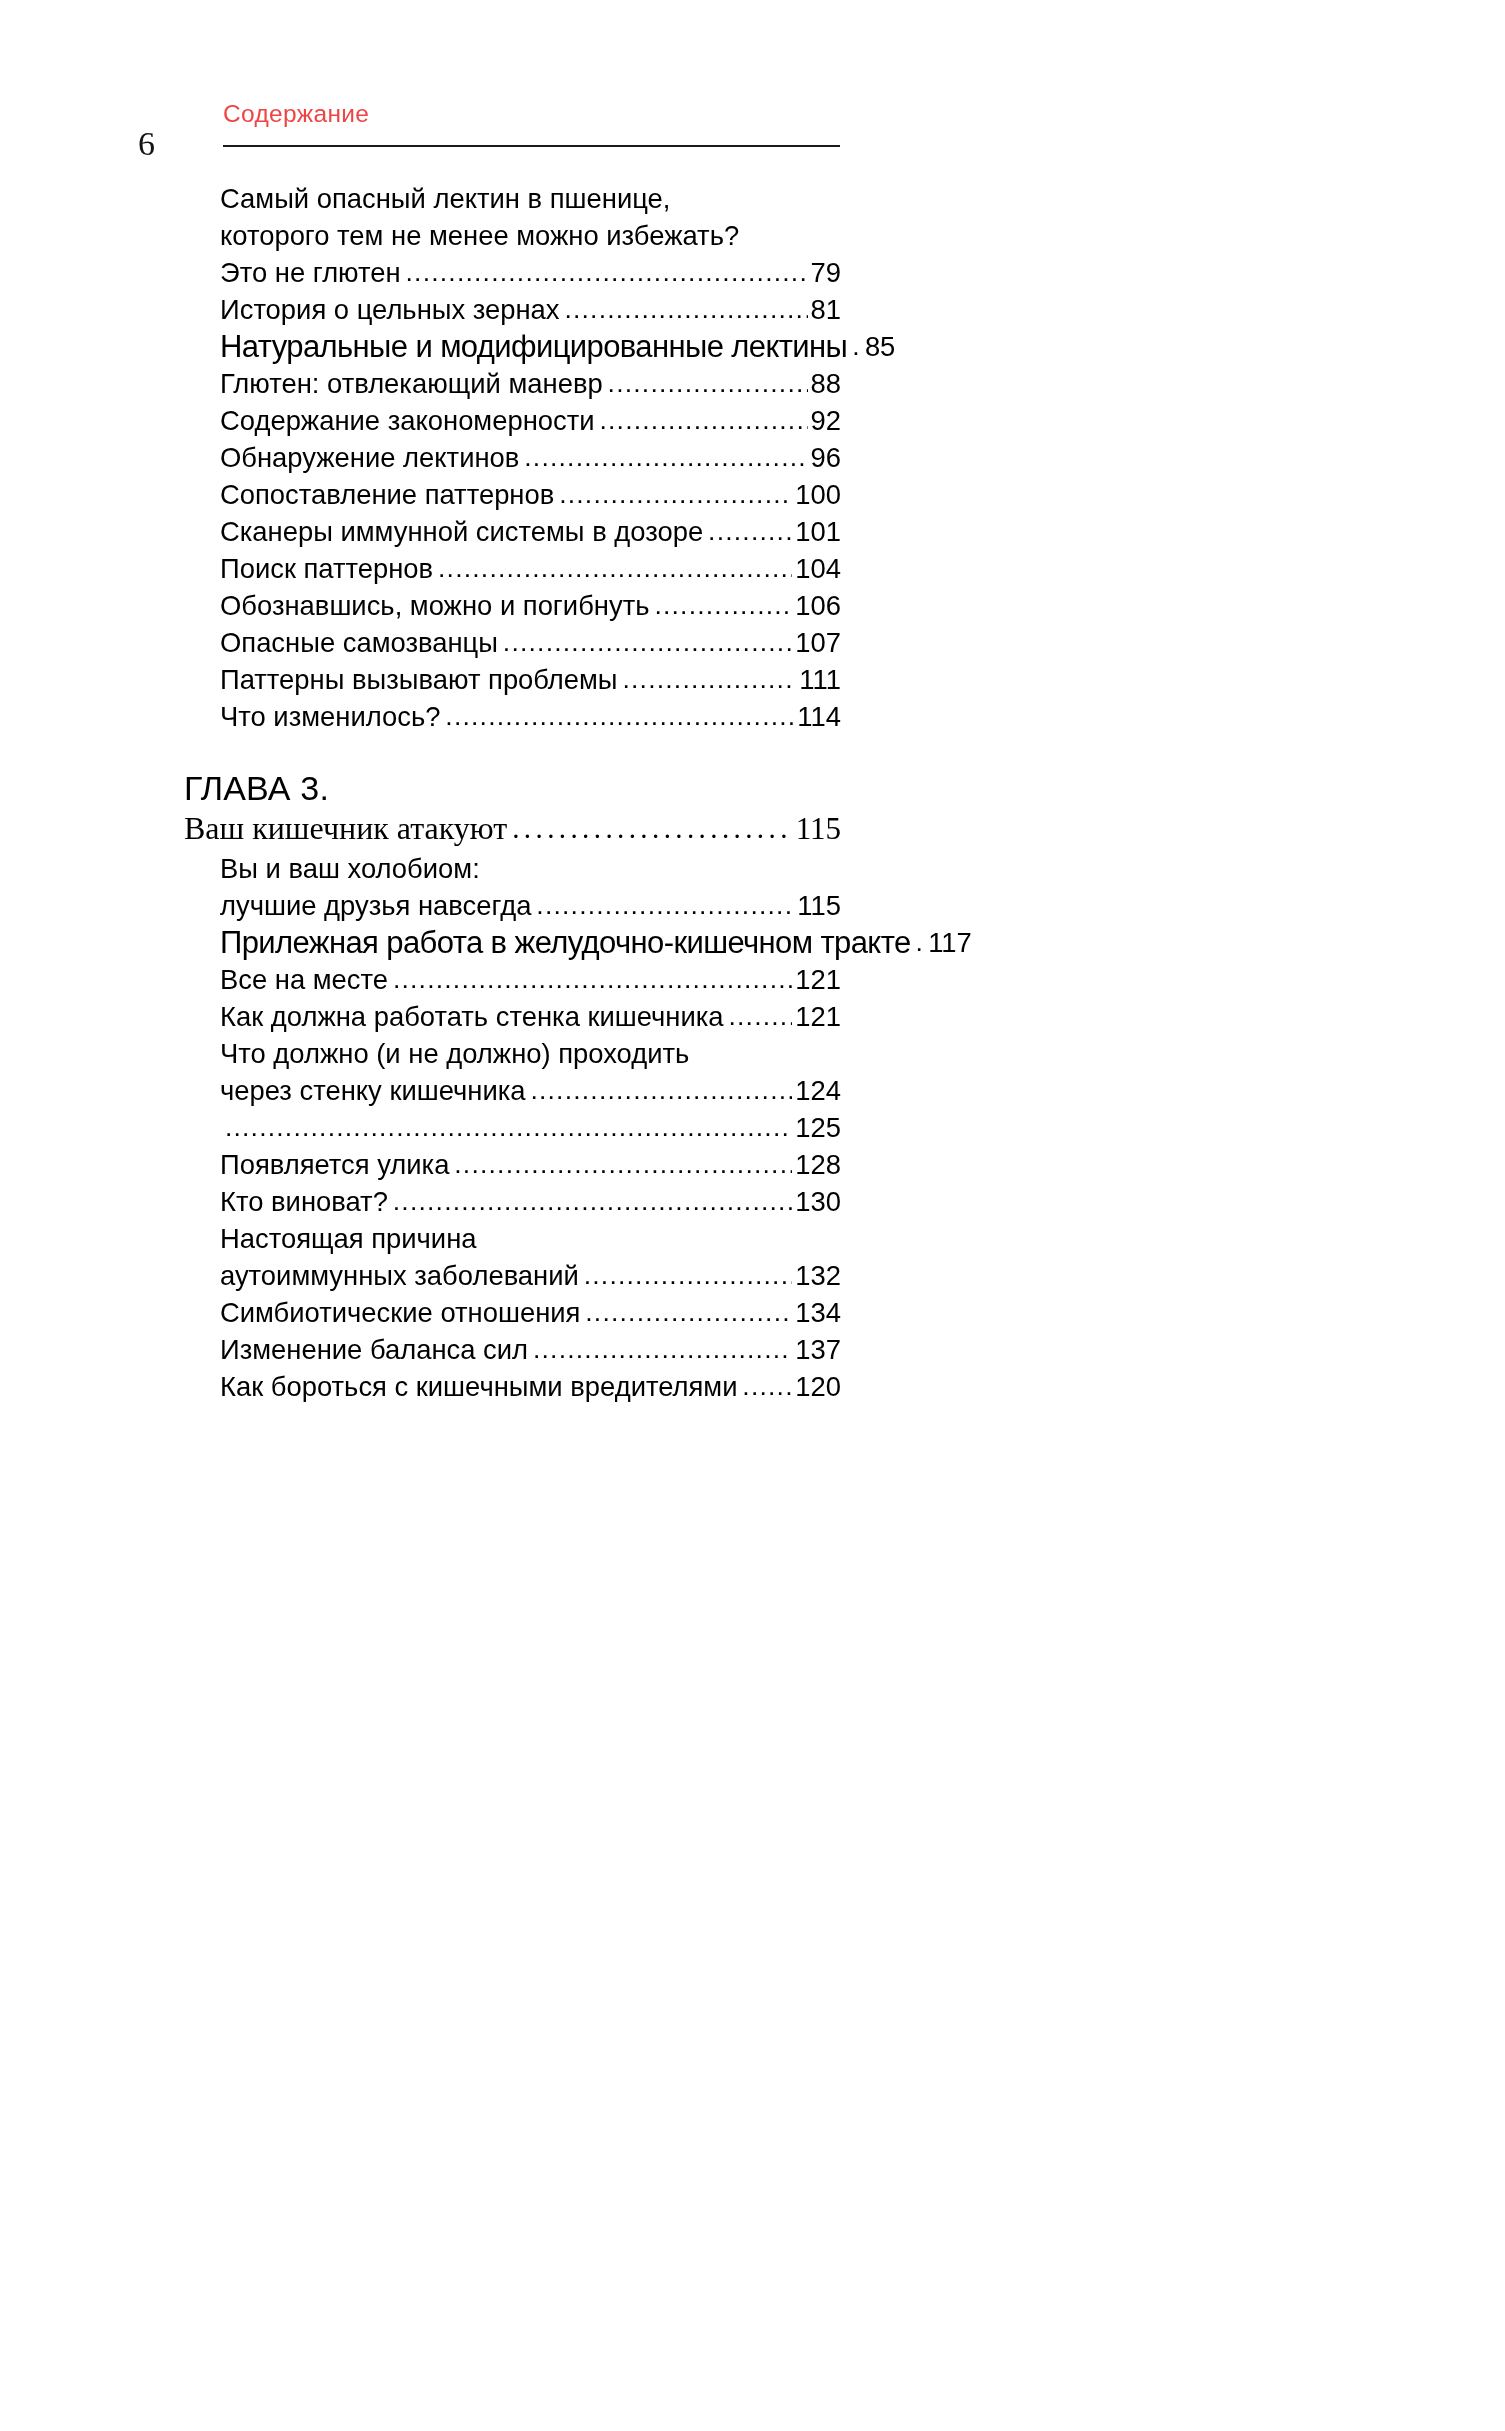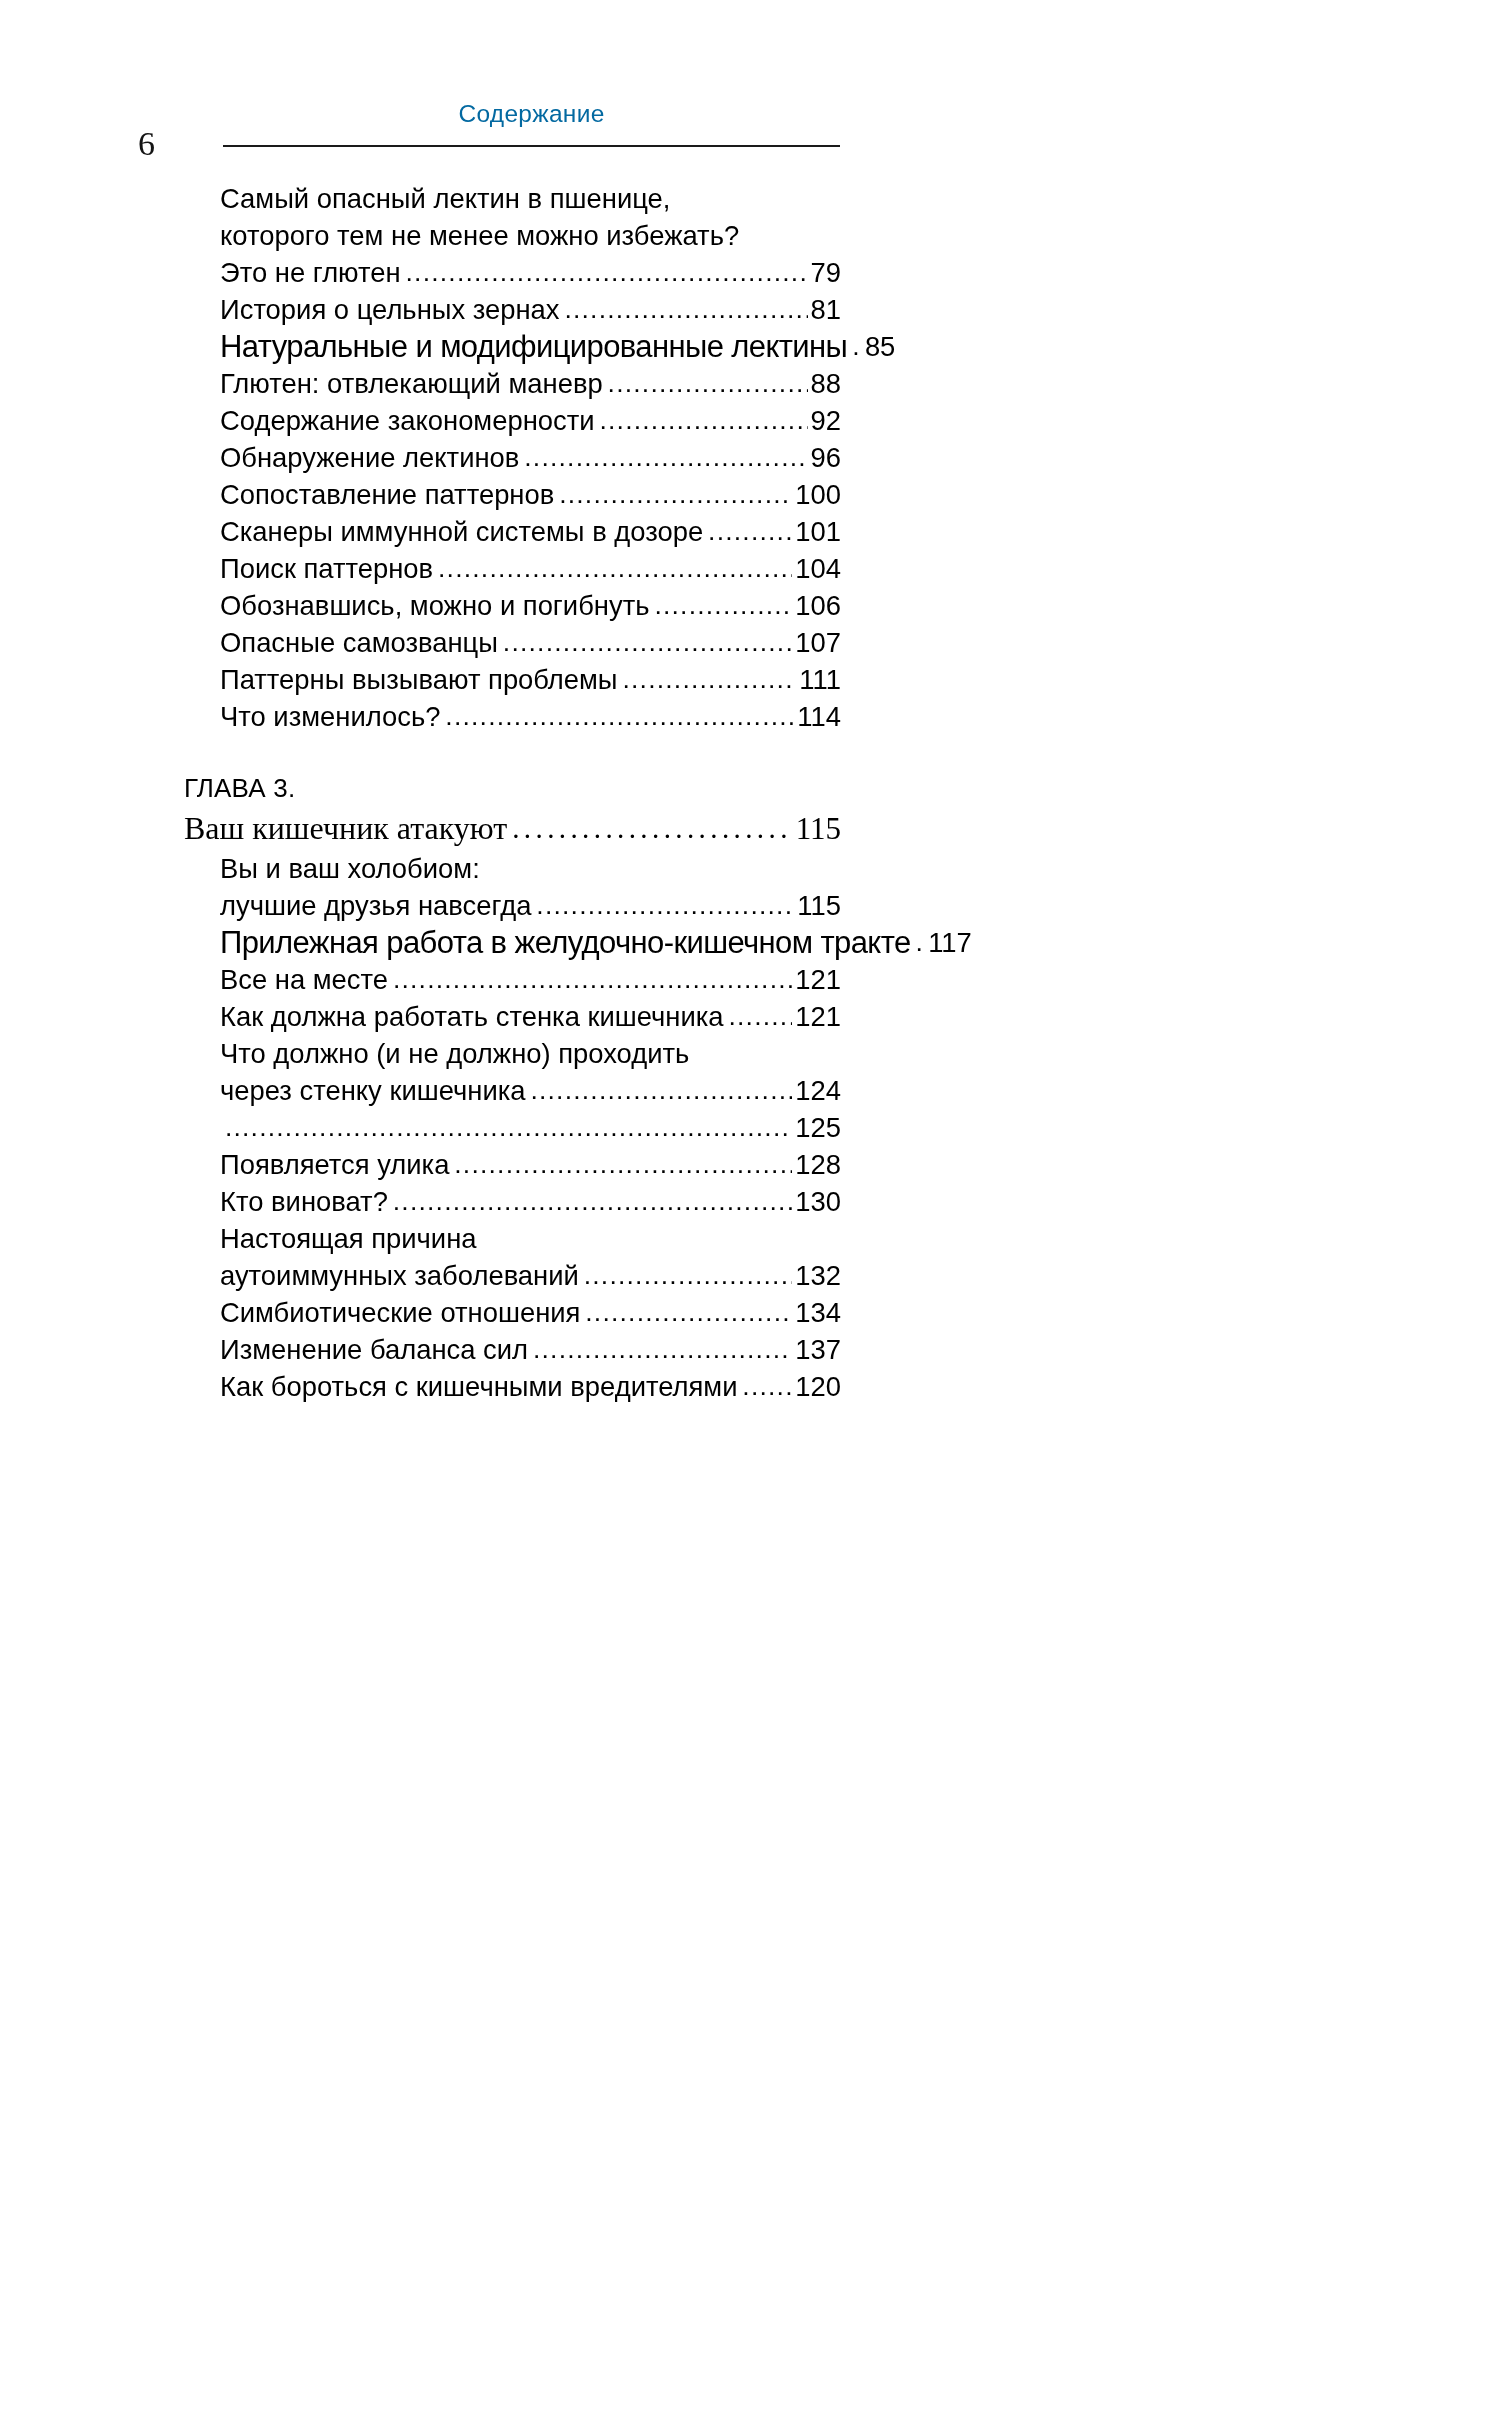--- a/index.html
+++ b/index.html
@@ -22,24 +22,23 @@
     top: 125px;
     font-family: "Liberation Serif", serif;
     font-size: 34px;
     color: #141414;
   }
   .running-head {
     position: absolute;
     left: 223px;
     top: 100px;
     width: 617px;
-    text-align: center;
     font-size: 24.5px;
     letter-spacing: 0.3px;
-    color: #0369a1;
+    color: #ef4444;
   }
   .head-rule {
     position: absolute;
     left: 223px;
     top: 145px;
     width: 617px;
     height: 2px;
     background: #1a1a1a;
   }
   .toc {
@@ -76,21 +75,21 @@
     letter-spacing: 1.2px;
     font-size: 26.5px;
   }
   .pg {
     flex: 0 0 auto;
     margin-left: 2.9px;
     text-align: right;
   }
   .chapter-label {
     margin-top: 35px;
-    font-size: 26px;
+    font-size: 34px;
     letter-spacing: 0.2px;
     line-height: 37px;
   }
   .chapter-row {
     font-family: "Liberation Serif", serif;
     font-size: 32px;
     line-height: 43px;
   }
   .chapter-row .dots {
     letter-spacing: 4.4px;

